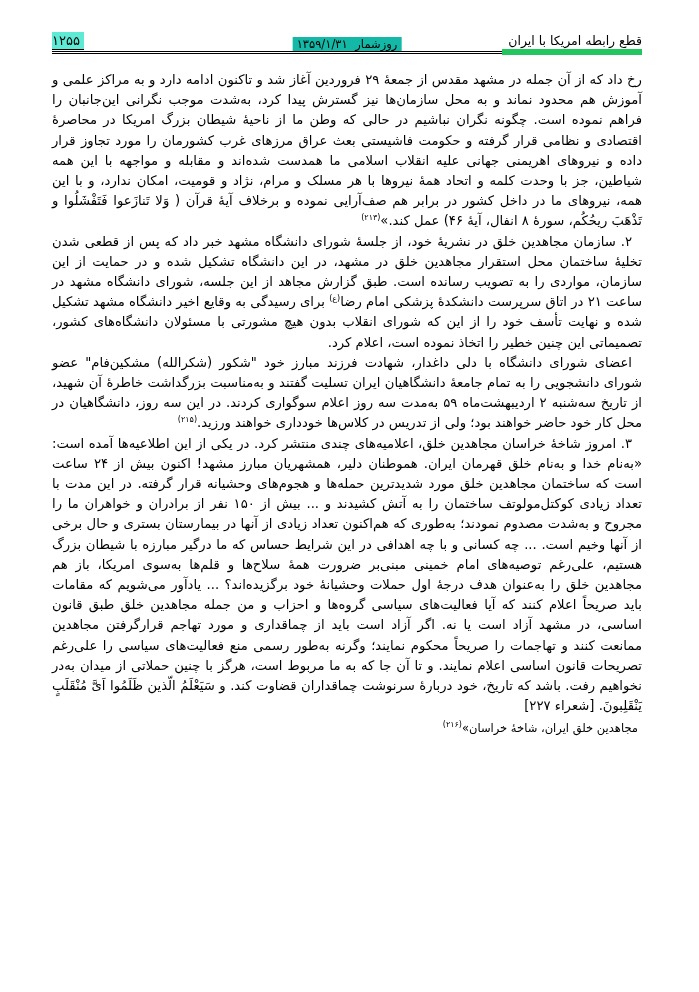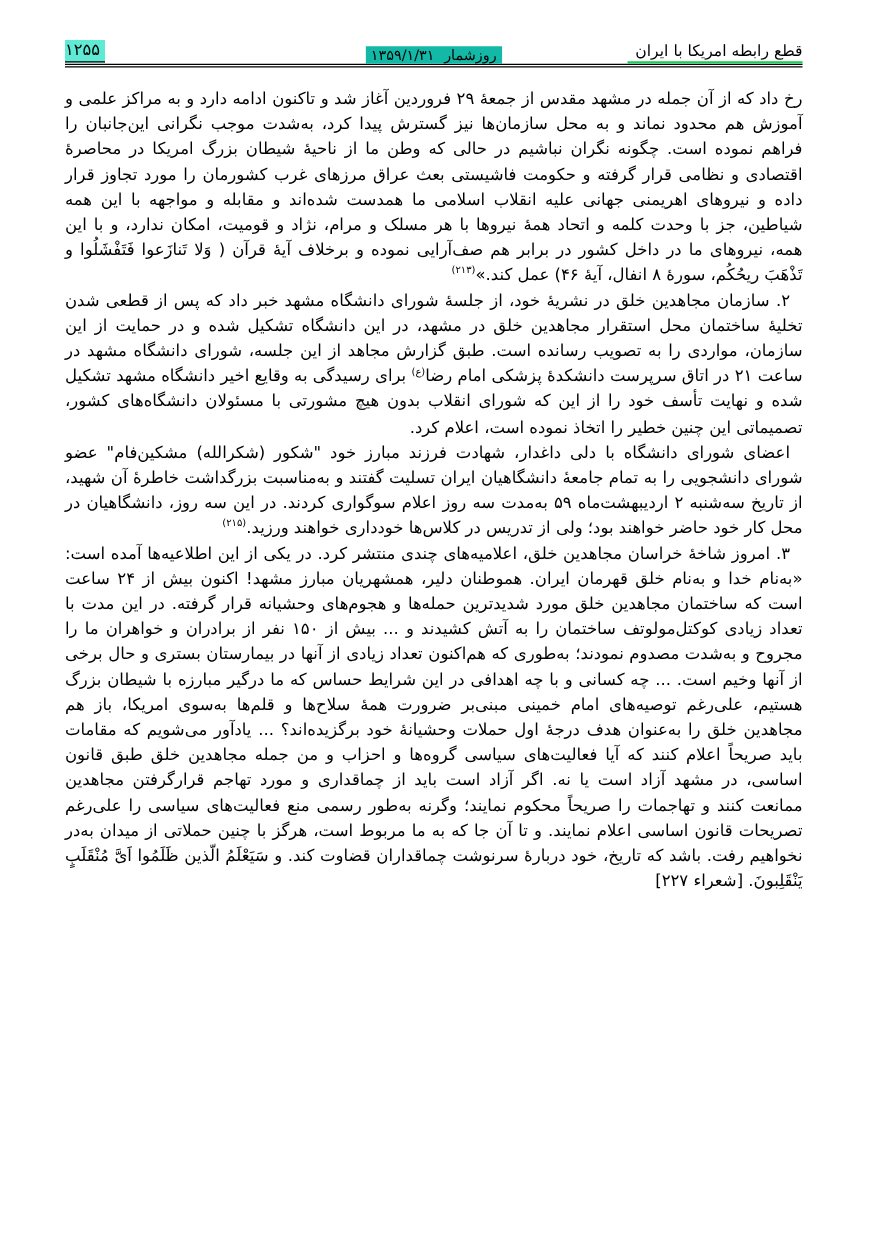--- a/index.html
+++ b/index.html
@@ -36,21 +36,21 @@
       border-bottom: 1px solid #000;
       padding-top: 1px;
     }
     .header-title {
       position: absolute;
       right: 0;
       top: 2px;
       font-size: 12.5px;
       background: #fff;
       padding-left: 6px;
-      border-bottom: 2px solid #22c55e;
+      border-bottom: 6px solid #22c55e;
       line-height: 17px;
       margin-left: 40px;
     }
     .header-date {
       position: absolute;
       left: 50%;
       transform: translateX(-50%);
       top: 7px;
       font-size: 11.5px;
       background: #14b8a6;
@@ -121,16 +121,19 @@
 
 
     <p class="indent">
       <span>اعضای شورای دانشگاه با دلی داغدار، شهادت فرزند مبارز خود "شکور (شکرالله) مشکین‌فام" عضو شورای دانشجویی را به تمام جامعهٔ دانشگاهیان ایران تسلیت گفتند و به‌مناسبت بزرگداشت خاطرهٔ آن شهید، از تاریخ سه‌شنبه ۲ اردیبهشت‌ماه ۵۹ به‌مدت سه روز اعلام سوگواری کردند. در این سه روز، دانشگاهیان در محل کار خود حاضر خواهند بود؛ ولی از تدریس در کلاس‌ها خودداری خواهند ورزید.</span><sup class="fn">(۲۱۵)</sup>
     </p>
 
     <p class="indent">
       <span>۳. امروز شاخهٔ خراسان مجاهدین خلق، اعلامیه‌های چندی منتشر کرد. در یکی از این اطلاعیه‌ها آمده است: «به‌نام خدا و به‌نام خلق قهرمان ایران. هموطنان دلیر، همشهریان مبارز مشهد! اکنون بیش از ۲۴ ساعت است که ساختمان مجاهدین خلق مورد شدیدترین حمله‌ها و هجوم‌های وحشیانه قرار گرفته. در این مدت با تعداد زیادی کوکتل‌مولوتف ساختمان را به آتش کشیدند و ... بیش از ۱۵۰ نفر از برادران و خواهران ما را مجروح و به‌شدت مصدوم نمودند؛ به‌طوری که هم‌اکنون تعداد زیادی از آنها در بیمارستان بستری و حال برخی از آنها وخیم است. ... چه کسانی و با چه اهدافی در این شرایط حساس که ما درگیر مبارزه با شیطان بزرگ هستیم، علی‌رغم توصیه‌های امام خمینی مبنی‌بر ضرورت همهٔ سلاح‌ها و قلم‌ها به‌سوی امریکا، باز هم مجاهدین خلق را به‌عنوان هدف درجهٔ اول حملات وحشیانهٔ خود برگزیده‌اند؟ ... یادآور می‌شویم که مقامات باید صریحاً اعلام کنند که آیا فعالیت‌های سیاسی گروه‌ها و احزاب و من جمله مجاهدین خلق طبق قانون اساسی، در مشهد آزاد است یا نه. اگر آزاد است باید از چماقداری و مورد تهاجم قرارگرفتن مجاهدین ممانعت کنند و تهاجمات را صریحاً محکوم نمایند؛ وگرنه به‌طور رسمی منع فعالیت‌های سیاسی را علی‌رغم تصریحات قانون اساسی اعلام نمایند. و تا آن جا که به ما مربوط است، هرگز با چنین حملاتی از میدان به‌در نخواهیم رفت. باشد که تاریخ، خود دربارهٔ سرنوشت چماقداران قضاوت کند. و سَیَعْلَمُ الّذین ظَلَمُوا اَیَّ مُنْقَلَبٍ یَنْقَلِبونَ. [شعراء ۲۲۷]</span>
     </p>
 
+    <p class="signature">
+      <span>مجاهدین خلق ایران، شاخهٔ خراسان»</span><sup class="fn">(۲۱۶)</sup>
+    </p>
 
 
   </div>
 </div>
 
 </body></html>

